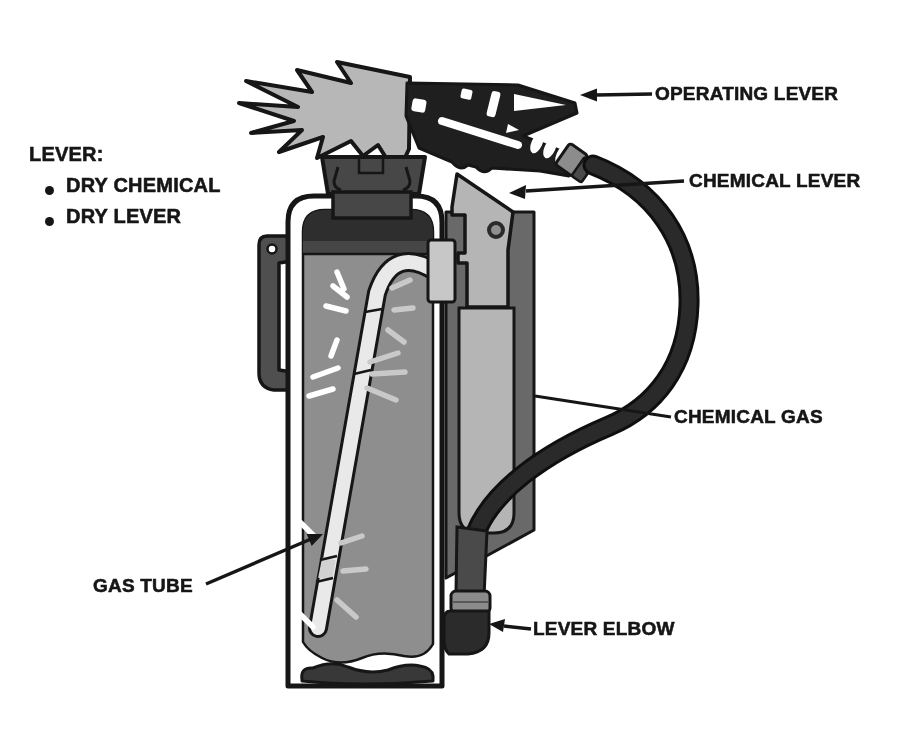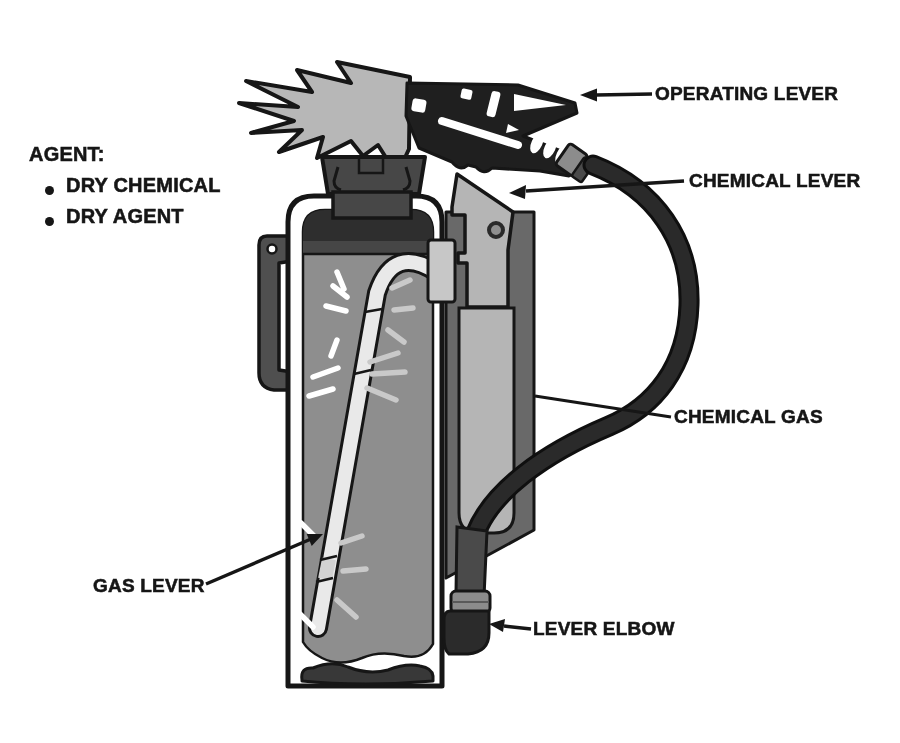--- a/index.html
+++ b/index.html
@@ -120,29 +120,29 @@
     <path d="M684,181 L526,191" fill="none"></path>
     <polygon points="509,193 526,185 525,199" stroke="none"></polygon>
     <path d="M671,417 L535,396" fill="none" stroke-width="3"></path>
     <path d="M206,584 L311,539" fill="none"></path>
     <polygon points="323,534 311.7,545.9 306.7,533.9" stroke="none"></polygon>
     <path d="M531,629 L504,626" fill="none"></path>
     <polygon points="489,624 505,619 503,632" stroke="none"></polygon>
   </g>
 </svg>
 
-  <div class="agent-heading">AGENT:</div>
+  <div class="agent-heading">LEVER:</div>
   <div class="agent-item" id="agent-item-0">
     <span class="dot"></span>
     <span>DRY CHEMICAL</span>
   </div>
   <div class="agent-item" id="agent-item-1">
     <span class="dot"></span>
-    <span>DRY AGENT</span>
+    <span>DRY LEVER</span>
   </div>
 
   <div class="lbl" id="lbl-operating">OPERATING LEVER</div>
   <div class="lbl" id="lbl-puncture">CHEMICAL LEVER</div>
   <div class="lbl" id="lbl-expellant">CHEMICAL GAS</div>
-  <div class="lbl" id="lbl-gastube">GAS LEVER</div>
+  <div class="lbl" id="lbl-gastube">GAS TUBE</div>
   <div class="lbl" id="lbl-outlet">LEVER ELBOW</div>
 
 </div>
 
 </body></html>

